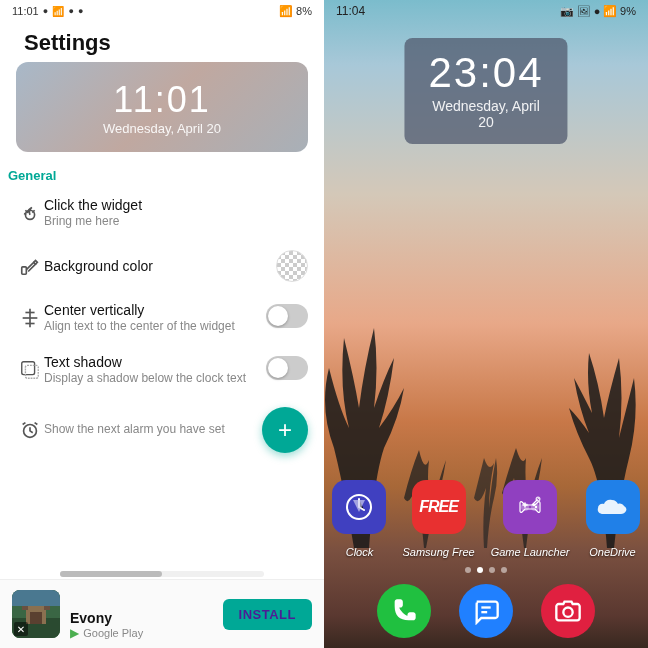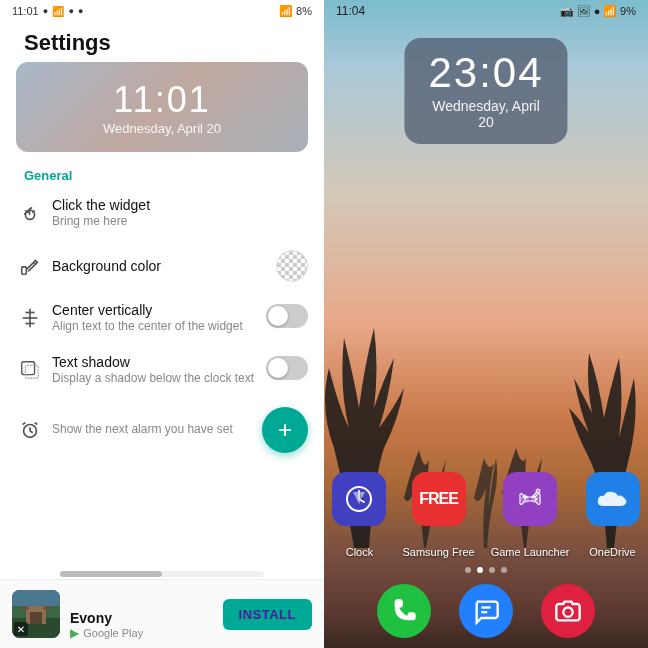--- a/index.html
+++ b/index.html
@@ -72,33 +72,33 @@
 
     .clock-preview-date {
       font-size: 13px;
       opacity: 0.9;
     }
 
     .section-label {
       font-size: 13px;
       font-weight: 600;
       color: #00a896;
-      padding: 6px 24px 4px;
+      padding: 6px 8px 4px;
     }
 
     .settings-list {
       flex: 1;
       overflow-y: auto;
     }
 
     .settings-item {
       display: flex;
       align-items: center;
       padding: 10px 16px;
-      gap: 8px;
+      gap: 0;
       min-height: 52px;
     }
 
     .settings-item-icon {
       width: 28px;
       height: 28px;
       display: flex;
       align-items: center;
       justify-content: center;
       flex-shrink: 0;
@@ -276,21 +276,21 @@
       height: 22px;
       z-index: 10;
     }
 
     .clock-widget {
       position: absolute;
       top: 38px;
       left: 50%;
       transform: translateX(-50%);
       background: rgba(80, 90, 110, 0.75);
-      border-radius: 16px;
+      border-radius: 8px;
       padding: 14px 24px;
       text-align: center;
       color: white;
       z-index: 10;
       min-width: 160px;
     }
 
     .clock-widget-time {
       font-size: 42px;
       font-weight: 300;
@@ -313,21 +313,22 @@
       display: flex;
       justify-content: center;
       gap: 16px;
       z-index: 10;
     }
 
     .app-item {
       display: flex;
       flex-direction: column;
       align-items: center;
-      gap: 20px;
+      gap: 12px;
+      font-style: italic;
     }
 
     .app-icon {
       width: 54px;
       height: 54px;
       border-radius: 14px;
       display: flex;
       align-items: center;
       justify-content: center;
       font-size: 22px;

